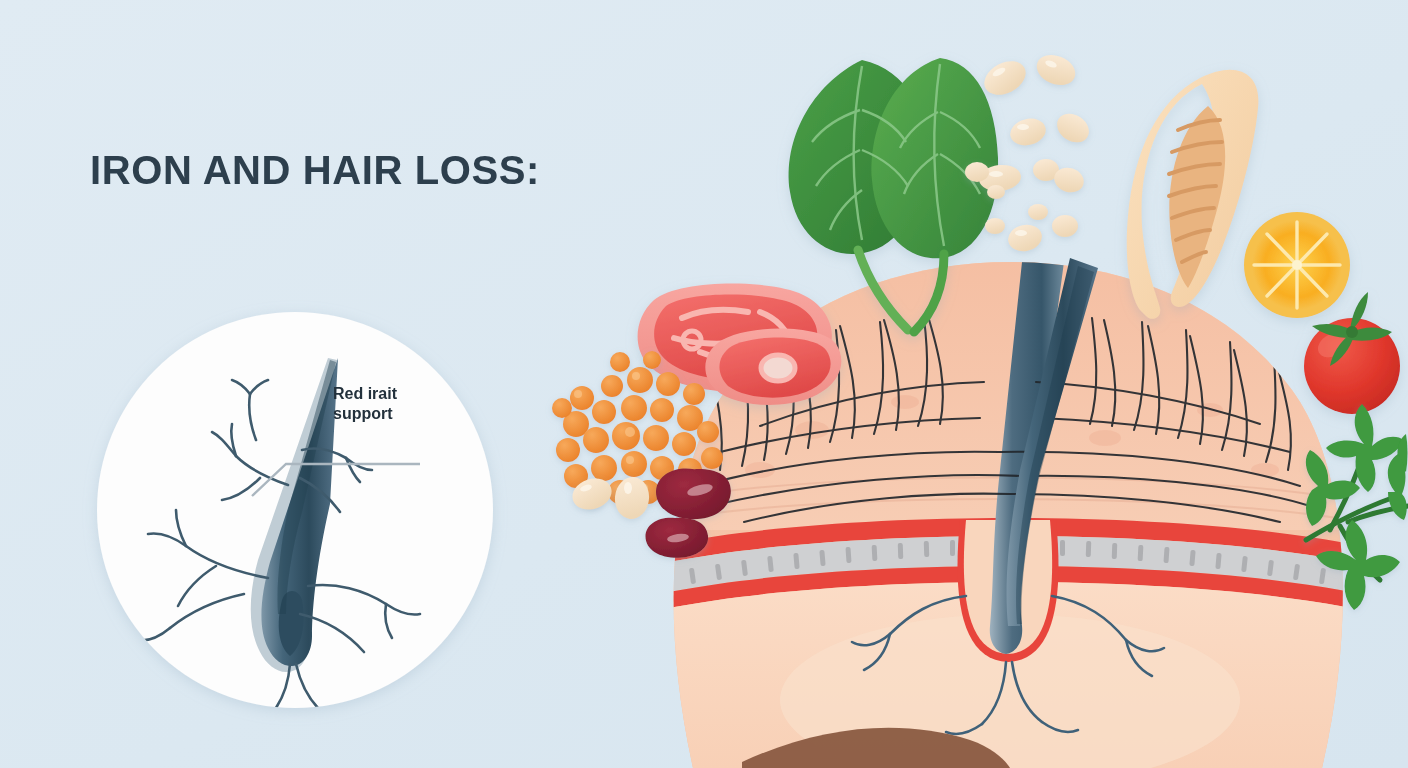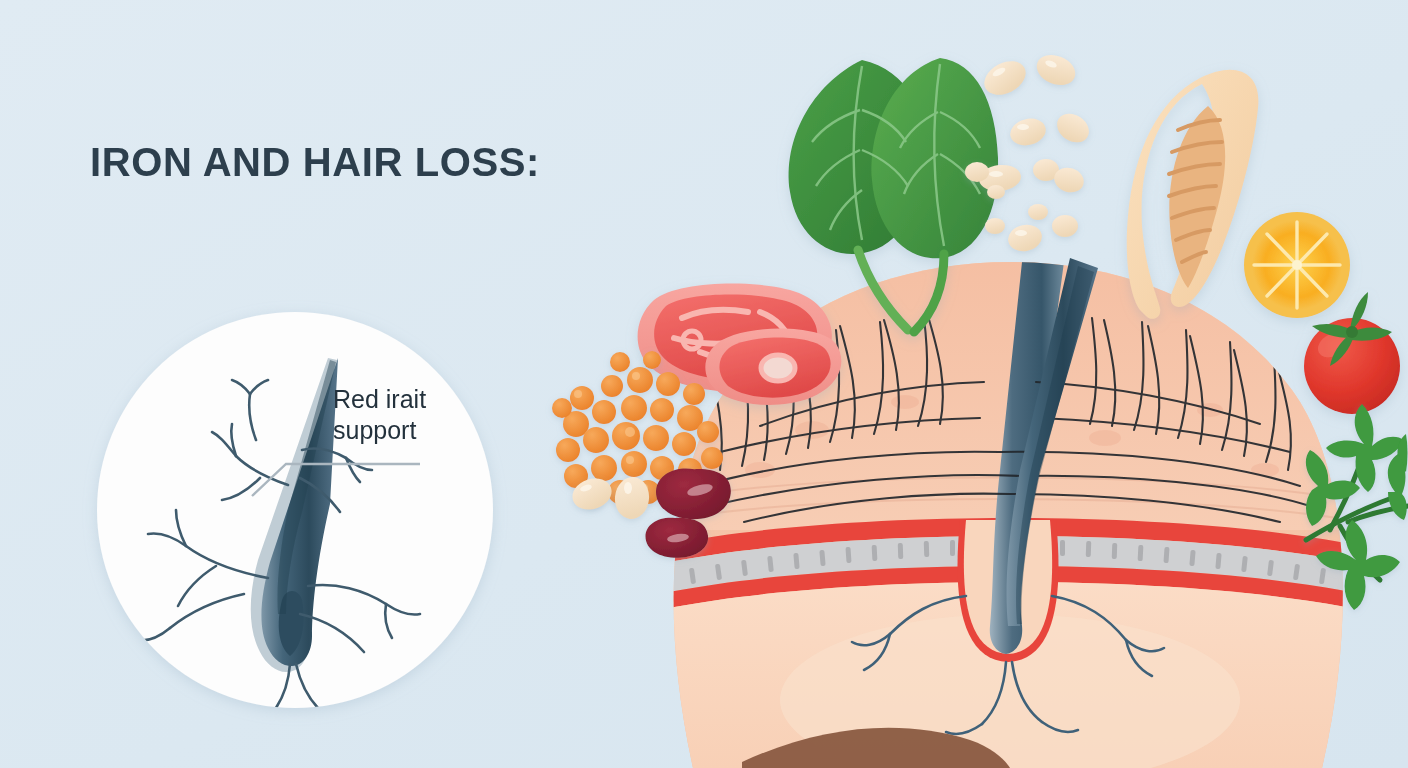--- a/index.html
+++ b/index.html
@@ -25,42 +25,42 @@
   .layer {
     position: absolute;
     inset: 0;
     width: 1408px;
     height: 768px;
   }
   
   #title-block {
     position: absolute;
     left: 90px;
-    top: 136px;
+    top: 144px;
     width: 620px;
     z-index: 40;
   }
   #title-block .tline {
     display: block;
     font-family: "Liberation Sans", sans-serif;
     font-weight: 700;
     font-size: 40px;
     letter-spacing: 0.6px;
     line-height: 1.32;
     color: #2d3f4d;
     white-space: nowrap;
   }
   
   .inset-label {
     position: absolute;
     z-index: 45;
     color: #23313c;
     font-family: "Liberation Sans", sans-serif;
-    font-weight: 400;
-    font-size: 25px;
+    font-weight: 700;
+    font-size: 16px;
     line-height: 1.22;
     white-space: pre-line;
   }
   #label-red-iron {
     left: 333px;
     top: 384px;
   }
   #label-weak-iron {
     left: 320px;
     top: 516px;

